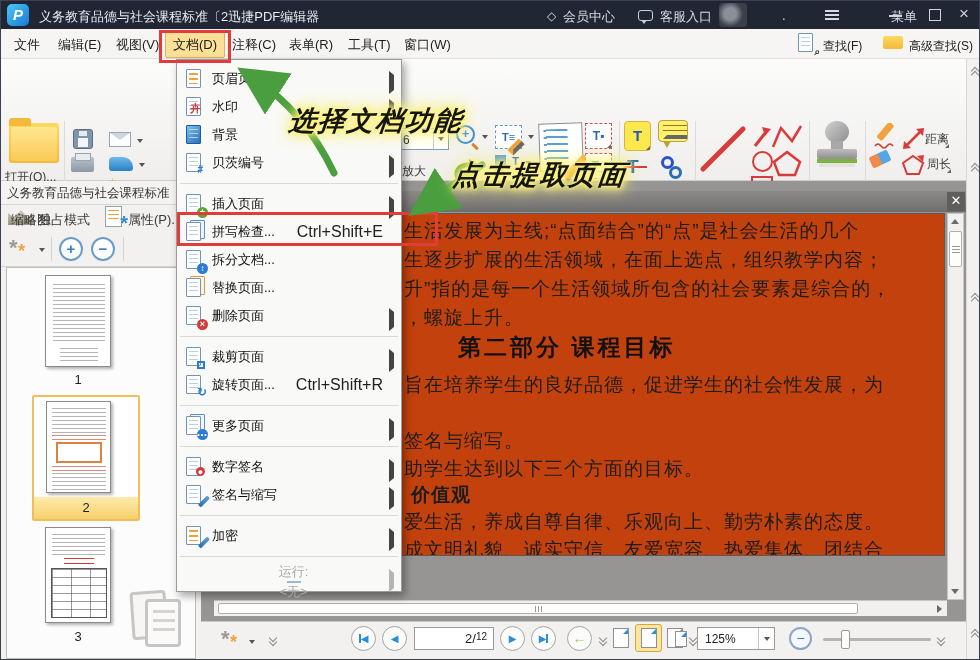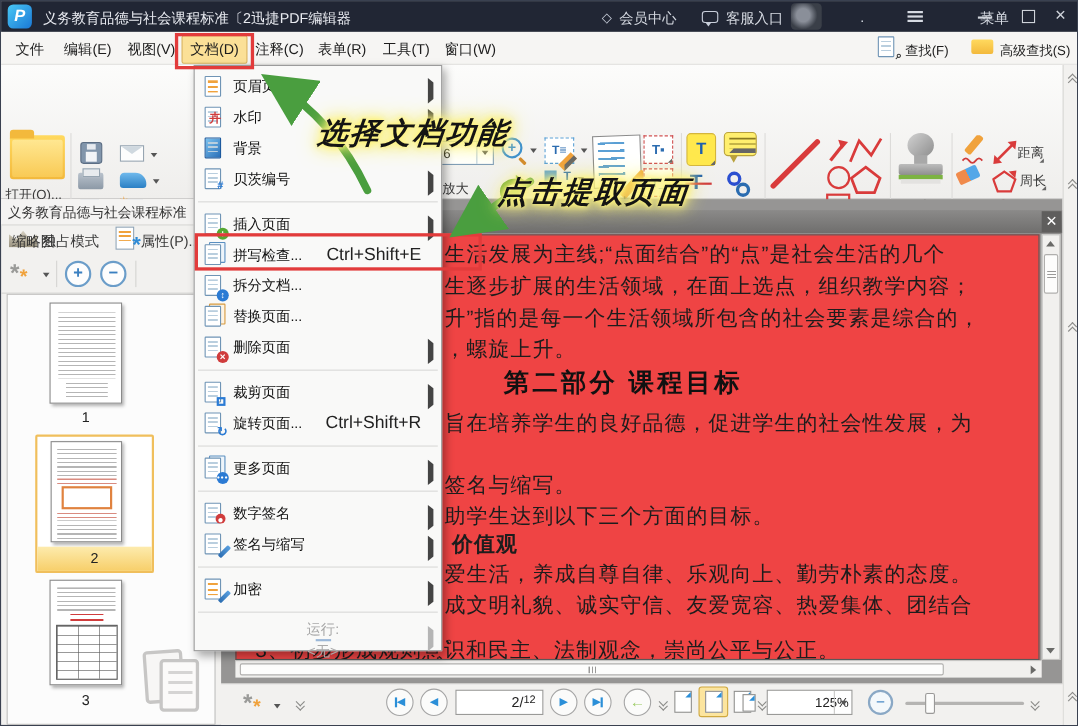--- a/index.html
+++ b/index.html
@@ -140,21 +140,21 @@
 .red-head { position:absolute; background:repeating-linear-gradient(#d03c3c 0 1.5px, transparent 1.5px 5px); }
 .ghost-pages { position:absolute; left:130px; top:584px; width:60px; height:70px; z-index:5; }
 .ghost-pages .p1 { position:absolute; left:0; top:6px; width:36px; height:48px; border:3px solid #c7c6c5; border-radius:4px; background:#f7f6f5; transform:rotate(-4deg); }
 .ghost-pages .p2 { position:absolute; left:14px; top:14px; width:36px; height:48px; border:3px solid #c7c6c5; border-radius:4px; background:#fbfaf9; }
 .ghost-pages .p2::before { content:""; position:absolute; left:5px; top:8px; width:22px; height:24px; background:repeating-linear-gradient(#d5d4d3 0 3px, transparent 3px 9px); }
 
 
 .docarea { position:absolute; left:200px; top:180px; width:765px; height:440px; background:#969594; }
 .doc-tabstrip { position:absolute; left:200px; top:190px; width:765px; height:21px; background:linear-gradient(#8b8a89,#6f6e6d); }
 .doc-close { position:absolute; left:746px; top:1px; width:18px; height:19px; background:#5f5e5d; color:#fff; font-size:13px; text-align:center; line-height:18px; }
-.page { position:absolute; left:213px; top:212px; width:731px; height:387px; background:#ef4444; border:1px solid #5a5a5a; overflow:hidden; }
+.page { position:absolute; left:213px; top:212px; width:731px; height:343px; background:#c2410c; border:1px solid #5a5a5a; overflow:hidden; }
 .dl { position:absolute; font-size:19px; color:#1d1d1d; letter-spacing:1px; white-space:nowrap; }
 .dl-head { font-size:23px; font-weight:bold; letter-spacing:3px; color:#111; }
 .dl-bold { font-weight:bold; }
 .vscroll { position:absolute; left:946px; top:212px; width:17px; height:387px; background:#f1f0ee; border:1px solid #c6c5c3; }
 .vthumb { position:absolute; left:1px; top:17px; width:13px; height:36px; background:#fdfdfc; border:1px solid #b0afad; border-radius:2px; }
 .vthumb::after { content:""; position:absolute; left:2px; top:14px; width:8px; height:7px; background:repeating-linear-gradient(#9a9998 0 1px, transparent 1px 3px); }
 .hscroll { position:absolute; left:213px; top:599px; width:733px; height:16px; background:#f1f0ee; border-top:1px solid #c6c5c3; }
 .hthumb { position:absolute; left:4px; top:2px; width:640px; height:11px; background:#fdfdfc; border:1px solid #b0afad; border-radius:2px; }
 .hthumb::after { content:""; position:absolute; left:316px; top:2px; width:7px; height:6px; background:repeating-linear-gradient(90deg,#9a9998 0 1px, transparent 1px 3px); }
 .tri-up-s { width:0; height:0; border-left:4px solid transparent; border-right:4px solid transparent; border-bottom:5px solid #6a6a68; }
@@ -166,21 +166,21 @@
 .statusbar { position:absolute; left:200px; top:620px; width:765px; height:40px; background:#f2f1ef; border-top:1px solid #c9c8c6; }
 .navbtn { position:absolute; top:4px; width:25px; height:25px; border-radius:50%; border:1px solid #a5a5a5; background:#fbfbfa; color:#2b8fd8; font-size:10px; display:flex; align-items:center; justify-content:center; }
 .navbar { width:2px; height:9px; background:#2b8fd8; }
 .pagebox { position:absolute; left:213px; top:5px; width:80px; height:23px; background:#fff; border:1px solid #9a9a98; font-size:13px; color:#222; text-align:right; padding:3px 6px 0 0; }
 .pagebox .tot { font-size:10px; vertical-align:top; }
 .backbtn { position:absolute; left:366px; top:4px; width:25px; height:25px; border-radius:50%; border:1px solid #a5a5a5; background:#fbfbfa; color:#9ccc65; font-size:14px; font-weight:bold; text-align:center; line-height:23px; }
 .pmode { position:absolute; top:6px; width:16px; height:20px; background:#fff; border:1px solid #8f8f8d; }
 .pmode::after { content:""; position:absolute; right:0; top:0; border-left:5px solid transparent; border-bottom:5px solid #2b8fd8; }
 .fitbtn { position:absolute; left:434px; top:2px; width:27px; height:28px; background:#fce59f; border:1px solid #cfa83f; border-radius:3px; }
 .zoomcombo { position:absolute; left:496px; top:5px; width:78px; height:23px; background:#fff; border:1px solid #9a9a98; font-size:12px; color:#222; }
-.zoomcombo .val { position:absolute; left:7px; top:4px;margin-left:36px; }
+.zoomcombo .val { position:absolute; left:7px; top:4px; }
 .zoomcombo .dd { position:absolute; right:0; top:0; width:16px; height:21px; border-left:1px solid #c8c8c6; display:flex; align-items:center; justify-content:center; }
 .zminus { position:absolute; left:588px; top:5px; width:23px; height:23px; border-radius:50%; border:2px solid #8aa8c5; background:#f4f8fb; color:#3a7fc0; font-size:14px; text-align:center; line-height:19px; }
 .slider-track { position:absolute; left:622px; top:16px; width:108px; height:3px; background:#b5b4b2; border-radius:2px; }
 .slider-thumb { position:absolute; left:640px; top:8px; width:9px; height:19px; background:#fcfcfb; border:1px solid #9a9998; border-radius:2px; }
 
 
 .redbox { position:absolute; border:3px solid #e23b3b; z-index:60; }
 .ann-arrows { position:absolute; left:0; top:0; z-index:62; pointer-events:none; }
 .glow { position:absolute; z-index:63; font-size:27px; font-weight:bold; font-style:italic; color:#141414; letter-spacing:2px; transform:skewX(-6deg); white-space:nowrap;
   text-shadow:0 0 3px #fdf37d,0 0 6px #fdf37d,0 0 10px #fdf37d,0 0 15px #fdf37d,0 0 20px #f5ea62; }

